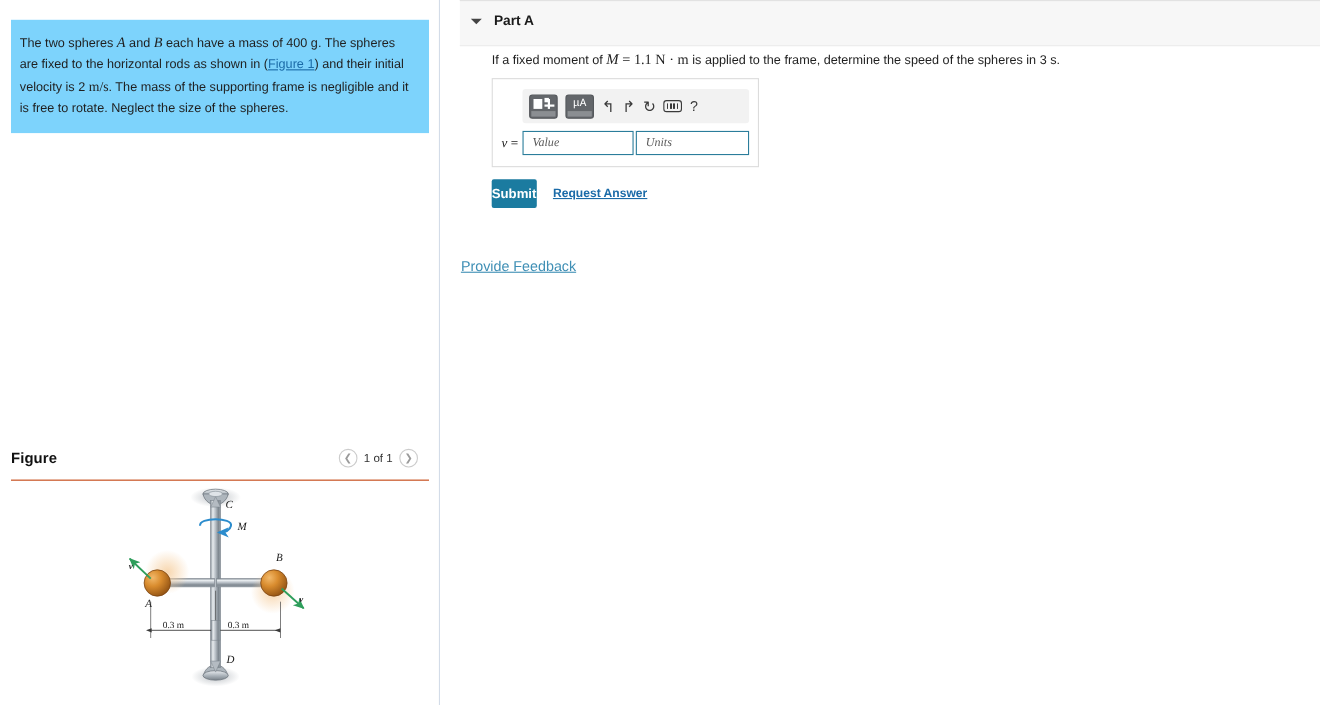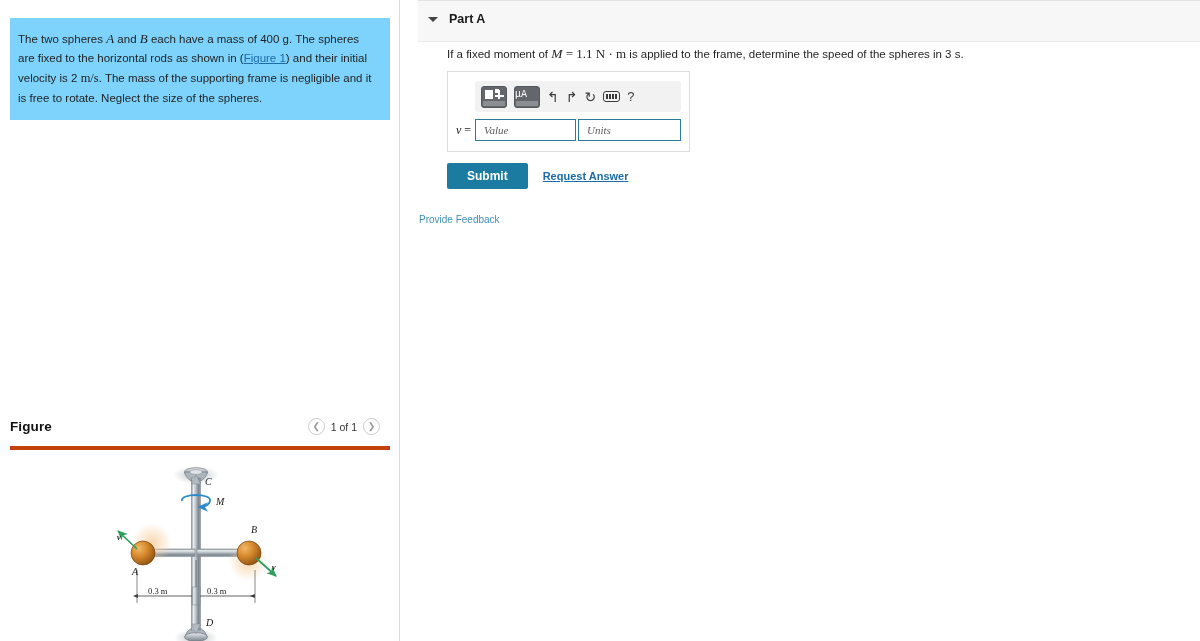--- a/index.html
+++ b/index.html
@@ -72,22 +72,22 @@
   #figure-panel {
     position: absolute;
     left: 0;
     top: 404px;
     width: 400px;
     box-sizing: border-box;
   }
   #figure-head {
     position: relative;
     height: 32px;
-    margin: 10px 10px;
-    border-bottom: 4px solid #c2410c;
+    margin: 0 10px;
+    border-bottom: 1px solid #c2410c;
   }
   #figure-title {
     position: absolute;
     left: 0;
     top: 5px;
     font-size: 13.5px;
     font-weight: bold;
     color: #111111;
     letter-spacing: .1px;
   }
@@ -220,21 +220,21 @@
     position: absolute;
     left: 1px;
     right: 1px;
     bottom: 1px;
     height: 5px;
     background: #8b8e92;
   }
   .tb-tile .mua {
     position: absolute;
     left: 0; right: 0; top: 2px;
-    text-align: left;
+    text-align: center;
     color: #ffffff;
     font-size: 10px;
     font-family: Liberation Mono, monospace;
   }
   .tb-ico {
     color: #3a3a3a;
     font-size: 13px;
     cursor: pointer;
     line-height: 1;
     user-select: none;
@@ -292,36 +292,37 @@
     margin-top: 11px;
   }
   #submit-button {
     background: #1b7ba0;
     color: #ffffff;
     border: none;
     border-radius: 2px;
     font-family: "Liberation Sans", sans-serif;
     font-size: 12px;
     font-weight: bold;
-    padding: 6px 20px;
+    padding: 6px 0;
     cursor: pointer;
   }
   #request-answer {
     color: #1b6ba8;
     font-size: 11px;
     font-weight: bold;
     text-decoration: underline;
     cursor: pointer;
   }
   #provide-feedback {
     position: absolute;
     left: 419px;
-    top: 214px;
+    top: 234px;
     color: #3f8fb5;
-    font-size: 10px;
+    font-size: 13px;
+    text-decoration: underline;
     cursor: pointer;
   }
 
   
   .fig-lbl {
     font-family: "Liberation Serif", serif;
     font-style: italic;
     font-size: 10px;
     fill: #1a1a1a;
   }

